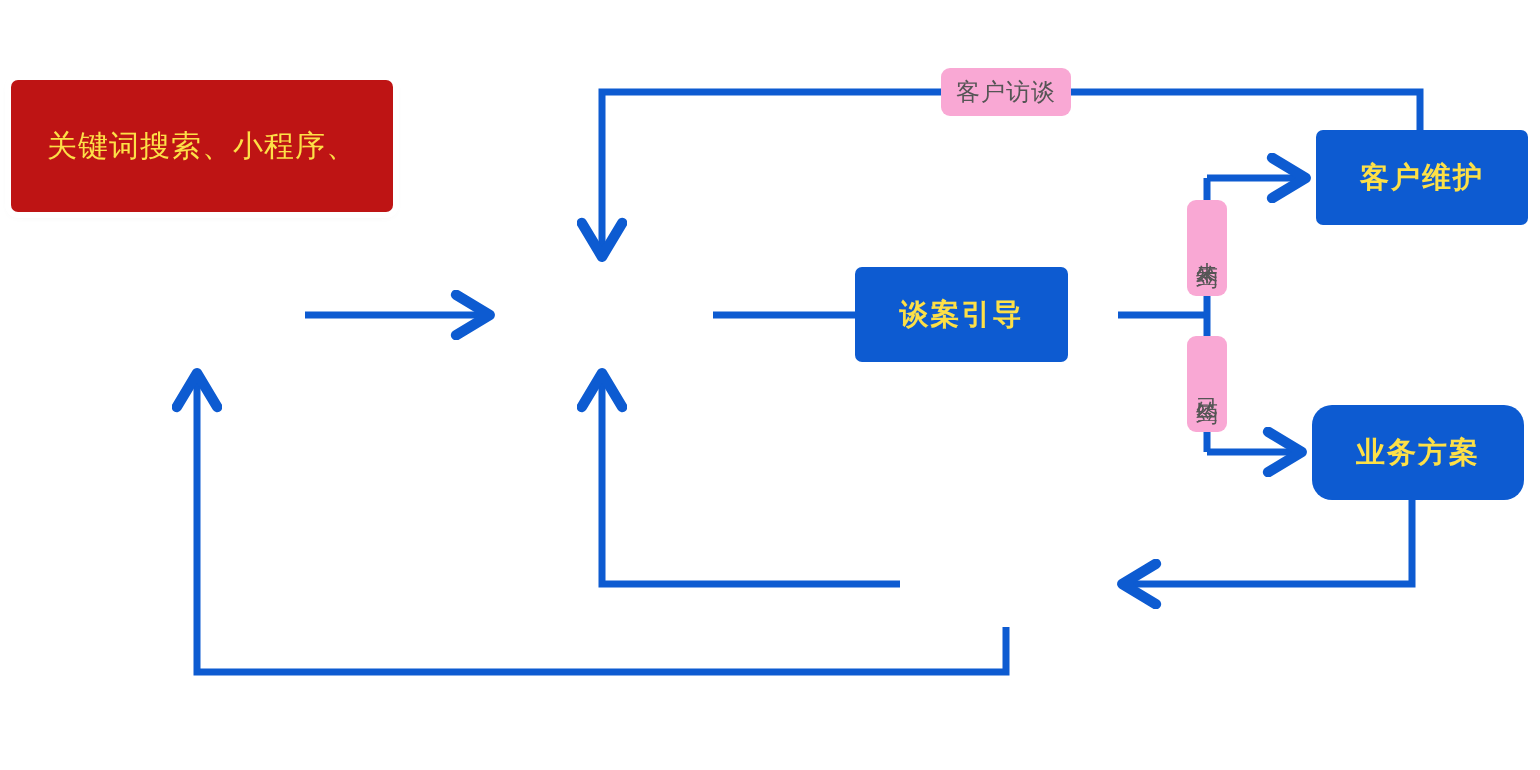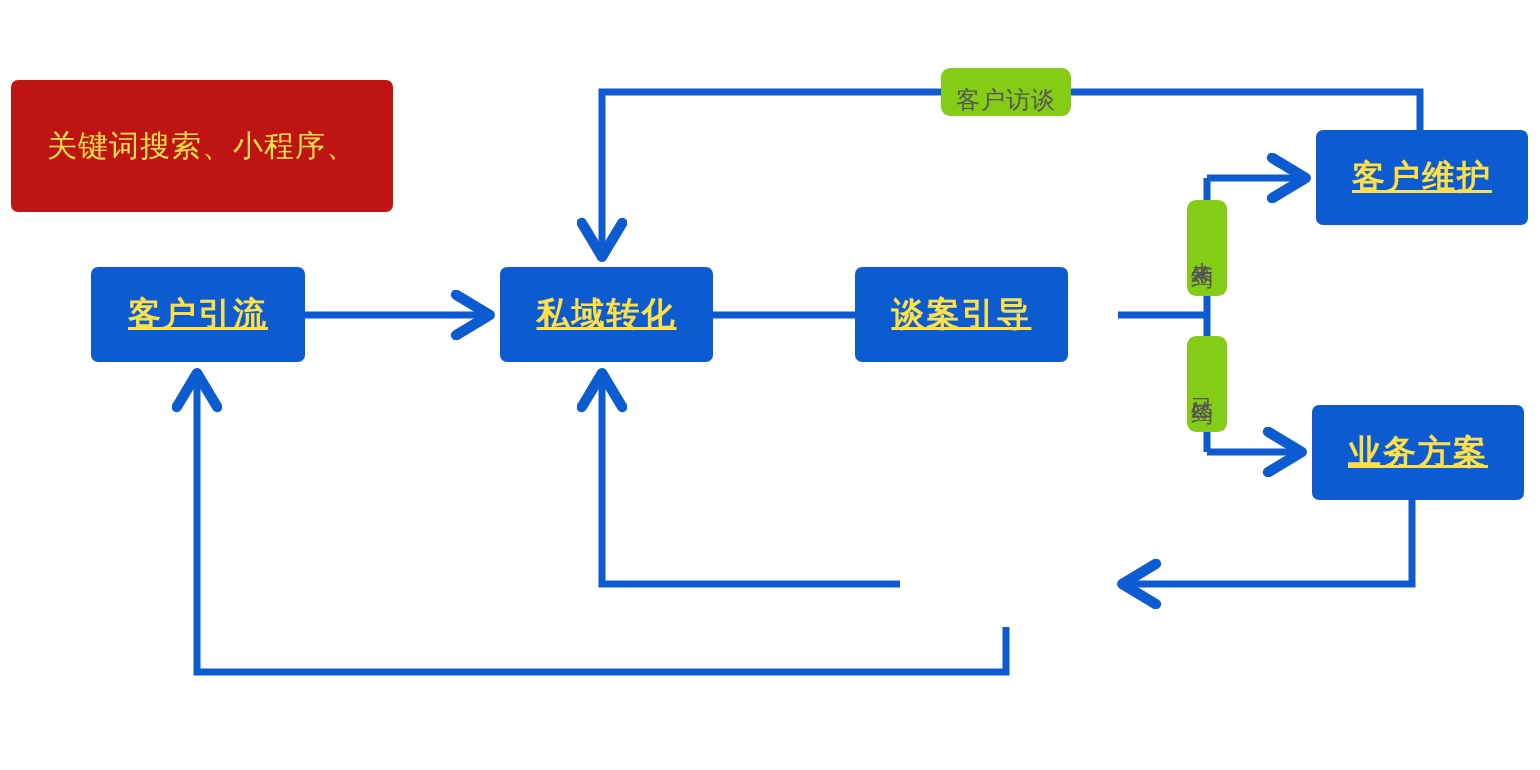--- a/index.html
+++ b/index.html
@@ -24,40 +24,40 @@
     display: flex;
     align-items: center;
     justify-content: center;
     border-radius: 7px;
     color: #fde047;
     font-weight: bold;
     letter-spacing: 2px;
     white-space: nowrap;
     z-index: 3;
   }
-  .node.blue  { background: #0D5BD1; font-size: 33px; text-decoration: underline; }
+  .node.blue  { background: #0D5BD1; font-size: 29px; }
   .node.red   {
     background: #BE1414;
     font-size: 30px;
     letter-spacing: 1px;
     font-weight: normal;
     line-height: 1.42;
     padding: 10px 14px;
     text-align: center;
     white-space: normal;
     box-shadow: 0 0 0 6px #ffffff, 0 2px 10px rgba(0,0,0,0.10);
   }
   .edge-label {
     position: absolute;
-    background: #84cc16;
+    background: #f9a8d4;
     color: #555555;
     border-radius: 9px;
     font-size: 24px;
     display: flex;
-    align-items: flex-end;
+    align-items: center;
     justify-content: center;
     z-index: 4;
     letter-spacing: 1px;
     white-space: nowrap;
     padding: 0 14px;
   }
   .edge-label.vertical {
     writing-mode: vertical-rl;
     text-orientation: upright;
     letter-spacing: 3px;
@@ -99,37 +99,31 @@
       <path d="M1006,627 L1006,672 L197,672 L197,375" marker-end="url(#arw)"></path>
     </g>
   </svg>
 
   <div class="node red" style="left:11px; top:80px; width:382px; height:132px;">
     <div>
       <div>关键词搜索、小程序、</div>
     </div>
   </div>
 
-  <div class="node blue" style="left:91px; top:267px; width:214px; height:95px;">
-    <span>客户引流</span>
-  </div>
 
-  <div class="node blue" style="left:500px; top:267px; width:213px; height:95px;">
-    <span>私域转化</span>
-  </div>
 
   <div class="node blue" style="left:855px; top:267px; width:213px; height:95px;">
     <span>谈案引导</span>
   </div>
 
   <div class="node blue" style="left:1316px; top:130px; width:212px; height:95px;">
     <span>客户维护</span>
   </div>
 
-  <div class="node blue" style="left:1312px; top:405px; width:212px; height:95px;">
+  <div class="node blue" style="left:1312px; top:405px; width:212px; height:95px;border-radius:20px;">
     <span>业务方案</span>
   </div>
 
 
   <div class="edge-label" style="left:941px; top:68px; width:130px; height:48px;">
     <span>客户访谈</span>
   </div>
 
   <div class="edge-label vertical" style="left:1187px; top:200px; width:40px; height:96px;">
     <span>未签约</span>

